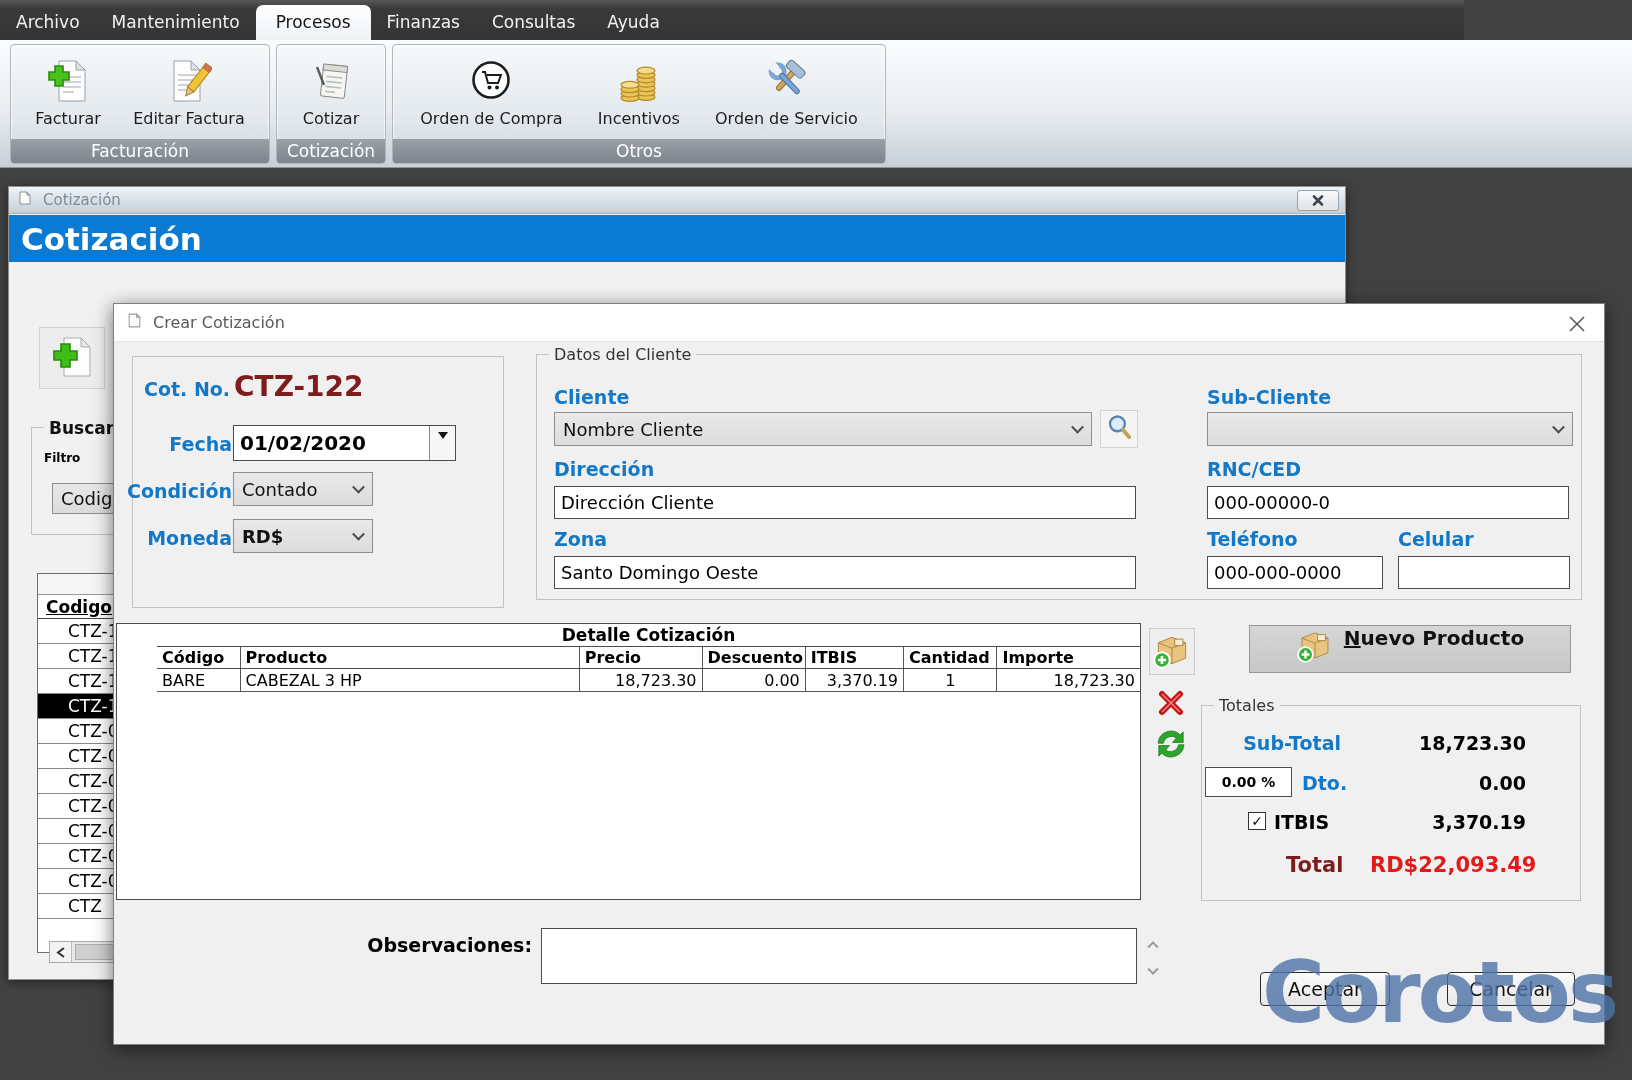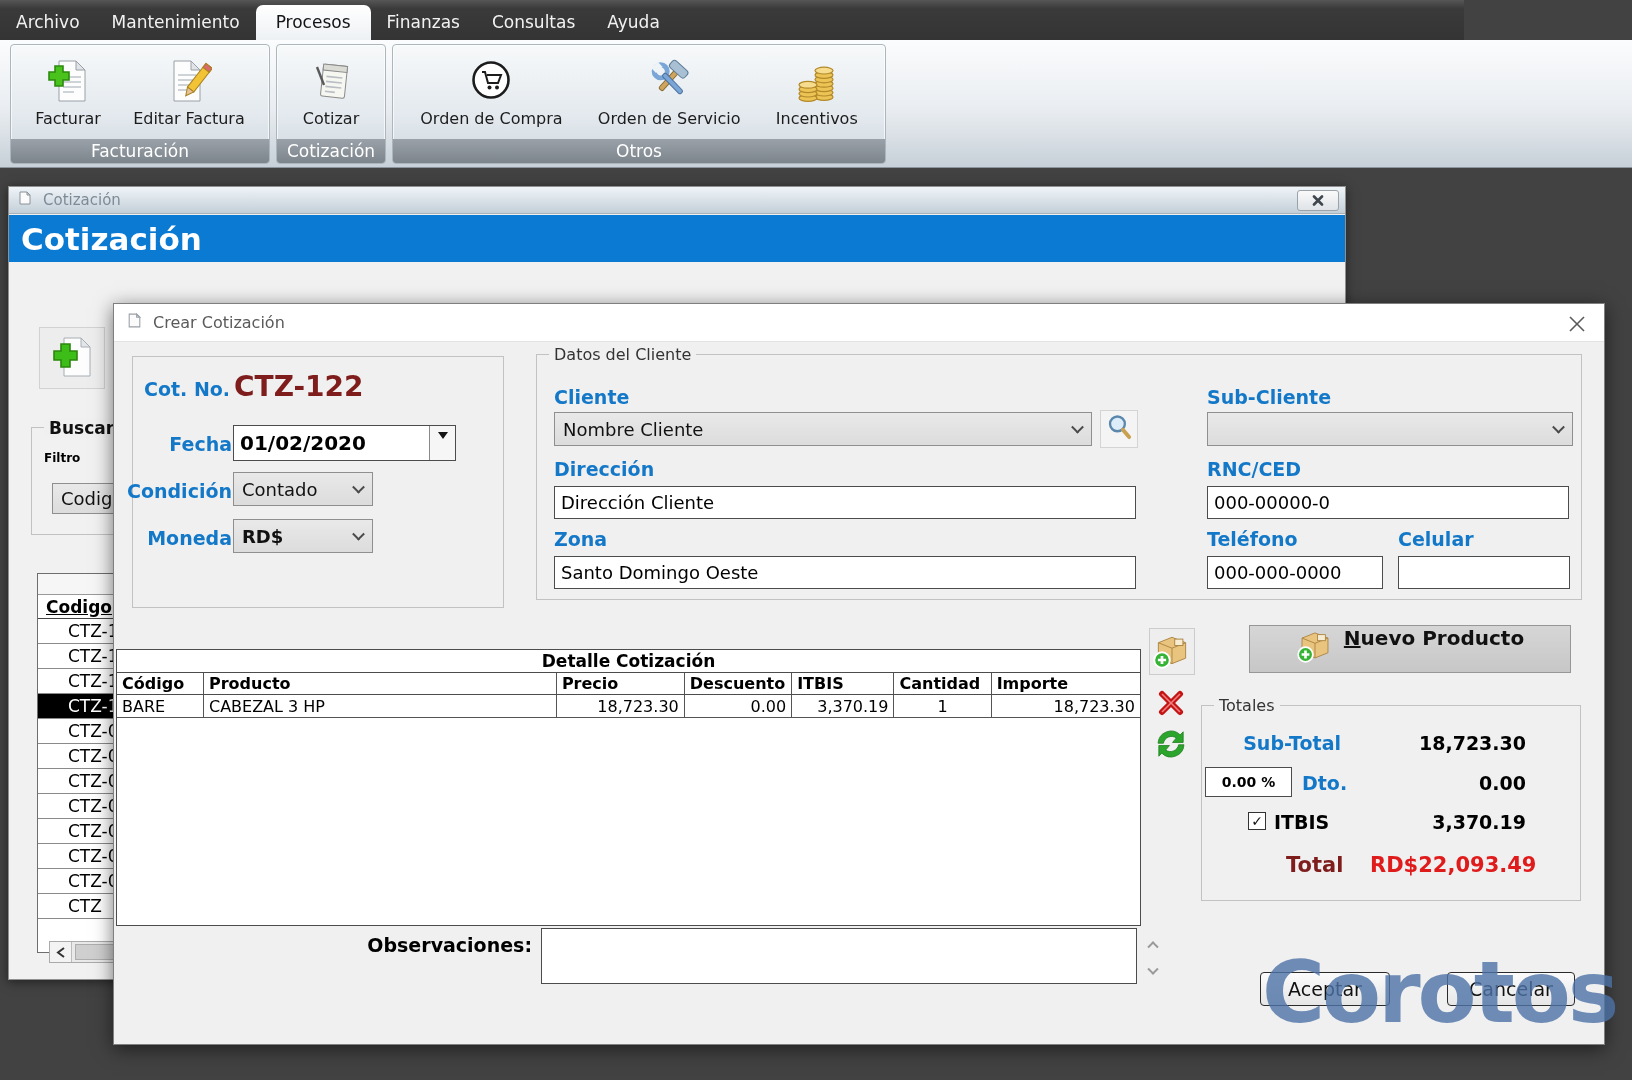--- a/index.html
+++ b/index.html
@@ -71,22 +71,22 @@
     border:1px solid #7f7f7f; box-shadow:0 4px 18px rgba(0,0,0,.55); z-index:2; }
   .dlg-titlebar { position:absolute; left:0; top:0; right:0; height:38px; background:#fff;
     display:flex; align-items:center; border-bottom:1px solid #e3e3e3; }
   .dlg-title { color:#5a5a5a; font-size:16px; margin-left:10px; }
   .dlg-close { position:absolute; right:14px; top:7px; width:26px; height:26px; display:flex;
     align-items:center; justify-content:center; }
 
   .red-val { color:#7f1d1d; font-weight:bold; }
   .lbl-r { position:absolute; text-align:right; }
 
-  .dtable { position:absolute; left:2px; top:345px; width:1025px; height:277px; background:#fff;
-    border:1.5px solid #4c4c4c; }
+  .dtable { position:absolute; left:2px; top:319px; width:1025px; height:277px; background:#fff;
+    border:1.5px solid #4c4c4c;padding-left:40px; }
   .dtable-title { height:23px; text-align:center; font-weight:bold; font-size:17px;
     border-bottom:1.5px solid #4c4c4c; line-height:23px; }
   .dt-row { display:flex; height:22px; border-bottom:1.5px solid #4c4c4c; }
   .dt-row.data { height:23px; border-bottom:1px solid #555; font-weight:normal; }
   .dt-cell { border-right:1px solid #555; font-size:16px; padding:0 5px; display:flex; align-items:center;
     overflow:hidden; white-space:nowrap; }
   .dt-row .dt-cell:last-child { border-right:none; }
   .hd .dt-cell { font-weight:bold; }
   .c0{width:8.5%;} .c1{width:34.5%;} .c2{width:12.5%; } .c3{width:10.5%;} .c4{width:10%;} .c5{width:9.5%;} .c6{width:14.5%;}
   .ar { justify-content:flex-end; } .ac { justify-content:center; }
@@ -204,56 +204,56 @@
             <svg width="46" height="46" viewBox="0 0 46 46">
               <circle cx="23" cy="23" r="17.5" fill="#ffffff" stroke="#1c1c1c" stroke-width="2.6"></circle>
               <g stroke="#1c1c1c" stroke-width="2" fill="none">
                 <path d="M14 15h3l3 11h10l3-8H19"></path>
               </g>
               <circle cx="21.5" cy="30.5" r="2" fill="#1c1c1c"></circle>
               <circle cx="29" cy="30.5" r="2" fill="#1c1c1c"></circle>
             </svg>
           </span>
           <span class="lbl">Orden de Compra</span>
-        </div>
-        <div class="rbtn">
-          <span>
-            <svg width="46" height="46" viewBox="0 0 46 46">
-              <g transform="rotate(42 23 23)">
-                <rect x="20.5" y="10" width="5" height="26" rx="2" fill="#cfa55e" stroke="#8a6a30"></rect>
-                <rect x="13" y="4" width="20" height="9" rx="3" fill="#a9c0d4" stroke="#5d7c96"></rect>
-              </g>
-              <g transform="rotate(-44 23 23)">
-                <circle cx="23" cy="11" r="6.5" fill="none" stroke="#79a6d6" stroke-width="5"></circle>
-                <rect x="18.5" y="2" width="9" height="7" fill="#eef3f8"></rect>
-                <rect x="20.7" y="15" width="4.8" height="26" rx="2" fill="#79a6d6" stroke="#4a6f9e"></rect>
-              </g>
-            </svg>
-          </span>
-          <span class="lbl">Orden de Servicio</span>
         </div>
         <div class="rbtn">
           <span>
             <svg width="46" height="46" viewBox="0 0 46 46">
               <g stroke="#b3892a" stroke-width="1.2" fill="#ecc455">
                 <ellipse cx="30" cy="40" rx="9" ry="3.4"></ellipse>
                   <ellipse cx="30" cy="35.6" rx="9" ry="3.4"></ellipse>
                 <ellipse cx="30" cy="31.2" rx="9" ry="3.4"></ellipse>
                   <ellipse cx="30" cy="26.8" rx="9" ry="3.4"></ellipse>
                 <ellipse cx="30" cy="22.4" rx="9" ry="3.4"></ellipse>
                   <ellipse cx="30" cy="18" rx="9" ry="3.4"></ellipse>
                 <ellipse cx="30" cy="13.6" rx="9" ry="3.4" fill="#f6dd8d"></ellipse>
                 <ellipse cx="14" cy="41" rx="9" ry="3.4"></ellipse>
                   <ellipse cx="14" cy="36.6" rx="9" ry="3.4"></ellipse>
                 <ellipse cx="14" cy="32.2" rx="9" ry="3.4"></ellipse>
                   <ellipse cx="14" cy="27.8" rx="9" ry="3.4" fill="#f6dd8d"></ellipse>
               </g>
             </svg>
           </span>
           <span class="lbl">Incentivos</span>
+        </div>
+        <div class="rbtn">
+          <span>
+            <svg width="46" height="46" viewBox="0 0 46 46">
+              <g transform="rotate(42 23 23)">
+                <rect x="20.5" y="10" width="5" height="26" rx="2" fill="#cfa55e" stroke="#8a6a30"></rect>
+                <rect x="13" y="4" width="20" height="9" rx="3" fill="#a9c0d4" stroke="#5d7c96"></rect>
+              </g>
+              <g transform="rotate(-44 23 23)">
+                <circle cx="23" cy="11" r="6.5" fill="none" stroke="#79a6d6" stroke-width="5"></circle>
+                <rect x="18.5" y="2" width="9" height="7" fill="#eef3f8"></rect>
+                <rect x="20.7" y="15" width="4.8" height="26" rx="2" fill="#79a6d6" stroke="#4a6f9e"></rect>
+              </g>
+            </svg>
+          </span>
+          <span class="lbl">Orden de Servicio</span>
         </div>
       </div>
       <div class="rgroup-label">Otros</div>
     </div>
   </div>
 
   <div class="bgwin">
     <div class="bgwin-titlebar">
       <span style="margin-left:8px;">
         <svg width="16" height="16" viewBox="0 0 16 16">

